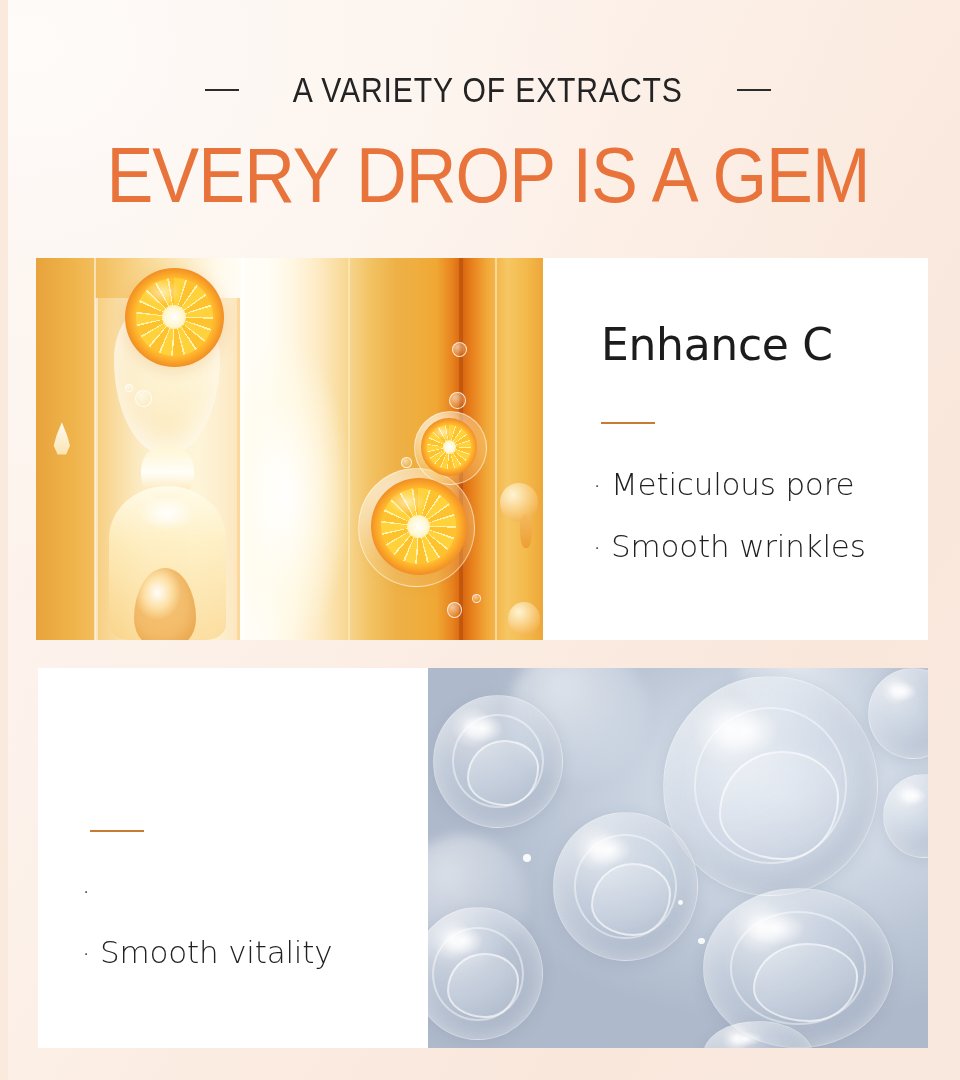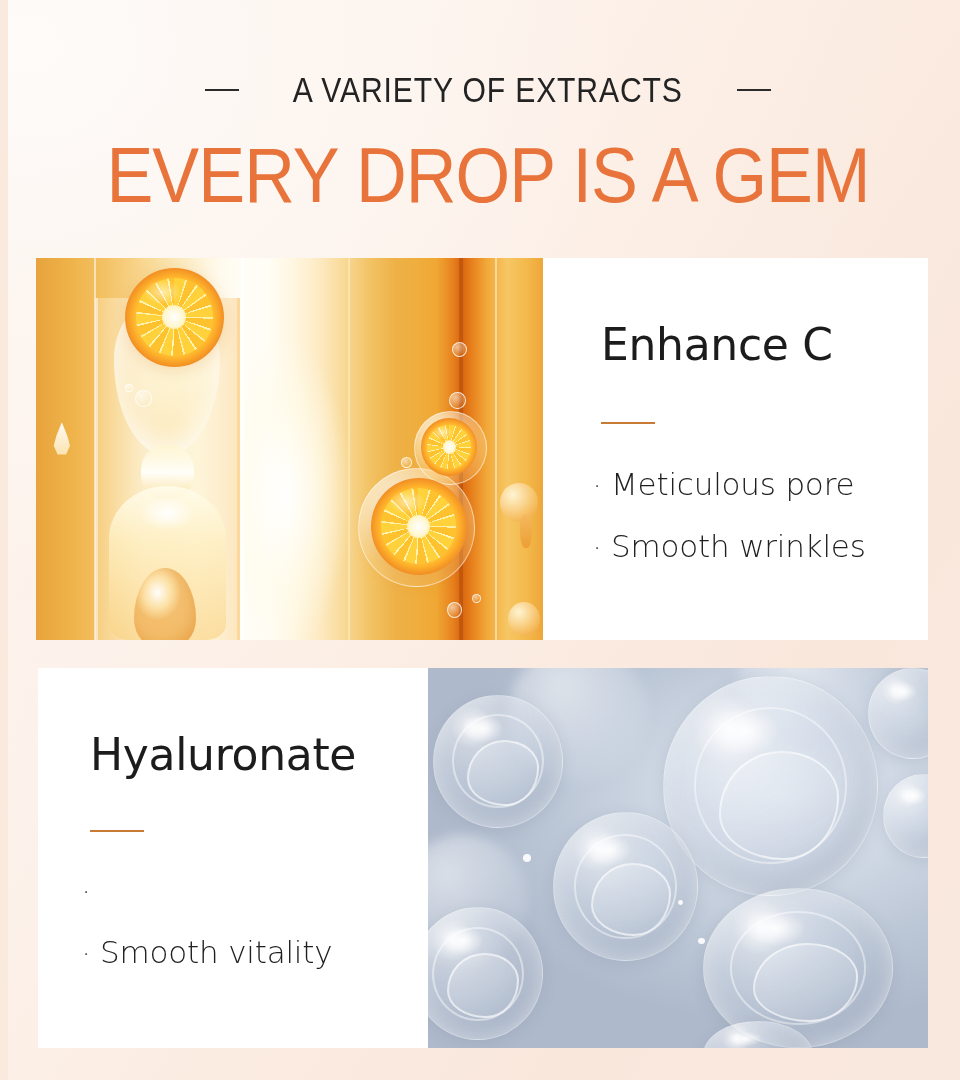--- a/index.html
+++ b/index.html
@@ -368,21 +368,20 @@
       </div>
       <div class="wb" id="wb6"></div>
       <div class="wb" id="wb7"></div>
       <div class="wb" id="wb8"></div>
       <div class="dotspec" id="ds1"></div>
       <div class="dotspec" id="ds2"></div>
       <div class="dotspec" id="ds3"></div>
     </div>
 
     <div class="panel">
-      <div class="ingredient-name">Hyaluronate</div>
       <div class="rule"></div>
       <div class="bullets">
         <div class="bullet">
           <span class="dot">·</span>
         </div>
         <div class="bullet">
           <span class="dot">·</span>
           <span>Smooth vitality</span>
         </div>
       </div>

